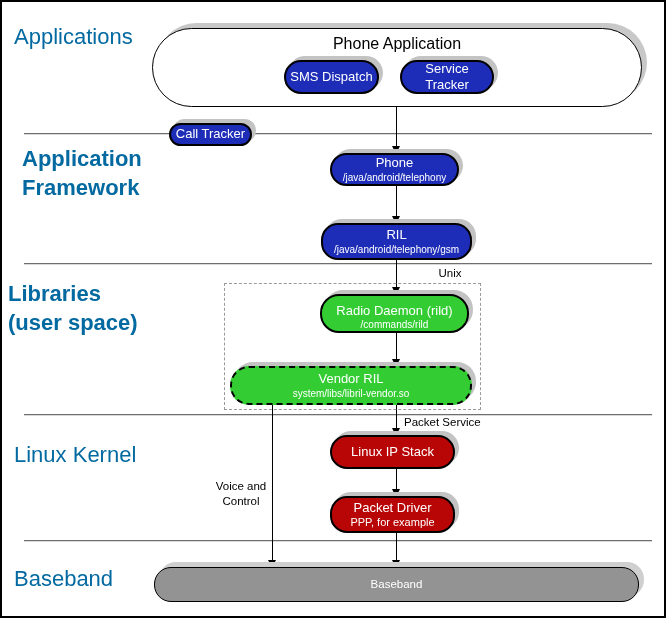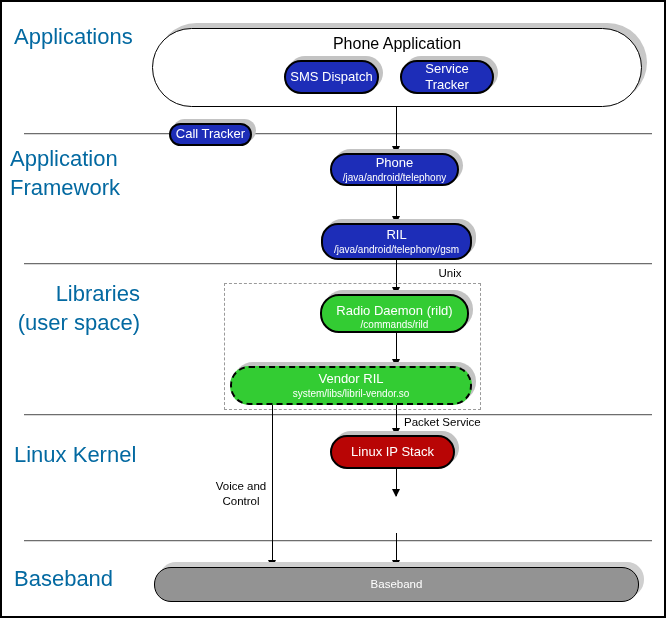--- a/index.html
+++ b/index.html
@@ -1,18 +1,18 @@
 <!DOCTYPE html>
 <html><head>
 <meta charset="utf-8">
 <style>
   html,body{margin:0;padding:0;background:#fff;font-family:"Liberation Sans",sans-serif;}
   #frame{position:relative;width:666px;height:618px;border:2px solid #000;box-sizing:border-box;background:#fff;overflow:hidden;}
   .lbl{position:absolute;color:#0369a1;font-size:22px;line-height:1.32;white-space:pre-line;}
-  .lbl.center{text-align:right;}
+  .lbl.center{text-align:left;font-weight:bold;}
   .divider{position:absolute;left:22px;width:628px;height:2px;background:linear-gradient(to bottom,#6e6e6e 50%,#d9d9d9 50%);}
   .appwrap{position:absolute;left:150px;top:26px;width:490px;height:79px;background:#fff;border:1px solid #000;border-radius:40px;box-shadow:5px -5px 0 #c8c8c8;box-sizing:border-box;}
   .appwrap-title{position:absolute;left:0;top:6px;width:100%;text-align:center;color:#000;font-size:16px;}
   .pill{position:absolute;display:flex;flex-direction:column;justify-content:center;align-items:center;color:#fff;border:2px solid #000;box-sizing:border-box;box-shadow:4px -4px 0 #c3c3c3;text-align:center;}
   .blue{background:#1d2db8;border-radius:17px;}
   .green{background:#33cc33;border-radius:19px;}
   .red{background:#b80505;border-radius:17px;}
   .gray{background:#939393;border-radius:17px;border-width:1.5px;box-shadow:5px -5px 0 #cfcfcf;}
   .dashedb{border-style:dashed;}
   .pt{font-size:13px;line-height:1.25;}
@@ -21,21 +21,21 @@
   .arrow .head{position:absolute;left:-4px;bottom:-1px;width:0;height:0;border-left:4.5px solid transparent;border-right:4.5px solid transparent;border-top:8px solid #000;}
   .note{position:absolute;color:#000;font-size:11.5px;line-height:1.3;white-space:pre-line;}
   .unixbox{position:absolute;left:222px;top:281px;width:257px;height:127px;border:1px dashed #9a9a9a;box-sizing:border-box;}
 </style>
 </head>
 <body>
 
 <div id="frame">
 
   <div class="lbl" style="left:12px;top:20px;">Applications</div>
-  <div class="lbl" style="left:8px;top:142px;">Application
+  <div class="lbl" style="left:20px;top:142px;font-weight:bold;">Application
 Framework</div>
   <div class="lbl center" style="left:6px;top:277px;width:132px;">Libraries
 (user space)</div>
   <div class="lbl" style="left:12px;top:438px;text-align:right;">Linux Kernel</div>
   <div class="lbl" style="left:12px;top:562px;">Baseband</div>
 
   <div class="divider" style="top:131px;"></div>
   <div class="divider" style="top:261px;"></div>
   <div class="divider" style="top:412px;"></div>
   <div class="divider" style="top:538px;"></div>
@@ -97,18 +97,22 @@
     <div class="pt">Vendor RIL</div>
     <div class="ps">system/libs/libril-vendor.so</div>
   </div>
 
   <div class="note" style="left:402px;top:413px;">Packet Service</div>
   <div class="note" style="left:204px;top:477px;width:70px;text-align:center;">Voice and
 Control</div>
   <div class="pill red" style="left:328px;top:433px;width:125px;height:34px;">
     <div class="pt">Linux IP Stack</div>
   </div>
+  <div class="pill red" style="left:328px;top:494px;width:125px;height:37px;">
+    <div class="pt">Packet Driver</div>
+    <div class="ps" style="font-size:11px;">PPP, for example</div>
+  </div>
 
   <div class="pill gray" style="left:152px;top:565px;width:485px;height:35px;">
     <div class="pt" style="font-size:11.5px;">Baseband</div>
   </div>
 
 </div>
 
 </body></html>

